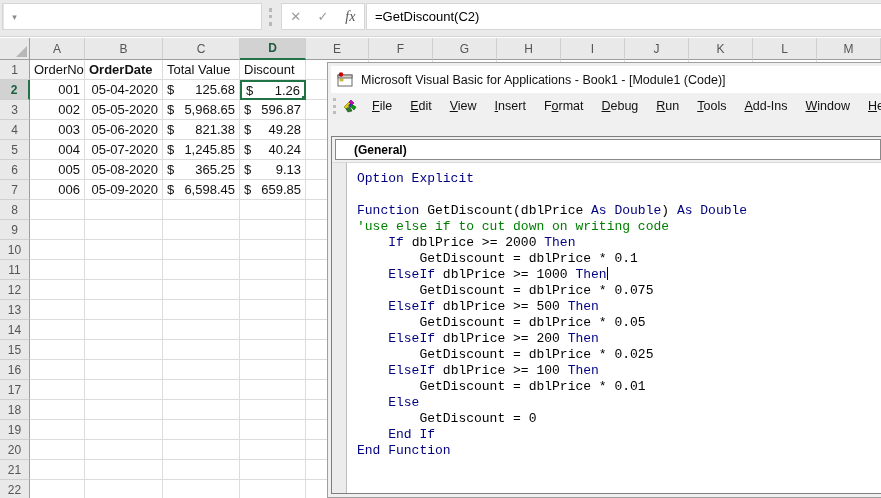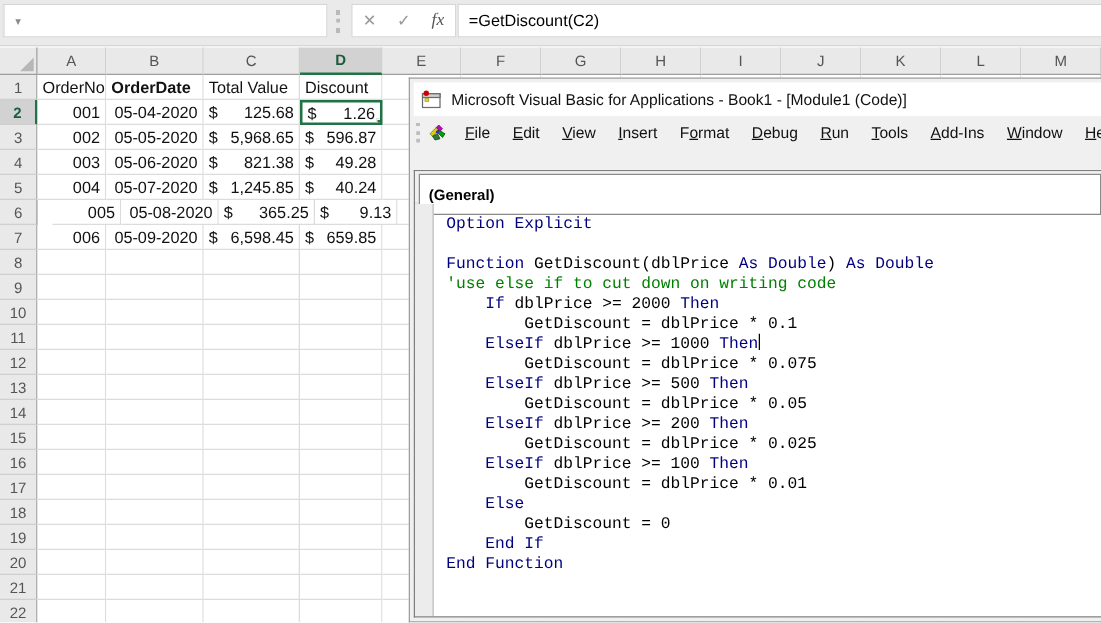--- a/index.html
+++ b/index.html
@@ -65,22 +65,22 @@
   .vba-menu { height: 26px; background: #f0f0f0; display: flex; align-items: center; flex: none;
               padding-left: 2px; }
   .menu-grip { width: 5px; height: 16px; border-left: 3px dotted #bdbdbd; margin-right: 4px; }
   .menu-item { font-size: 12.5px; color: #111; padding: 3px 9px; white-space: nowrap; }
   .menu-item u { text-decoration: underline; }
   .vba-toolgap { height: 17px; background: #f0f0f0; flex: none; }
   .code-window { flex: 1; border: 1px solid #7f7f7f; border-right: none; background: #fff;
                  display: flex; flex-direction: column; overflow: hidden; }
   .combo-row { height: 26px; background: #f0f0f0; padding: 2px 0 2px 3px; flex: none;
                border-bottom: 1px solid #d9d9d9; }
-  .combo { height: 33px; background: #fff; border: 1px solid #898989; display: flex;
-           align-items: center; padding-left: 7px; font-size: 12px; font-weight: bold; color: #000; }
+  .combo { height: 21px; background: #fff; border: 1px solid #898989; display: flex;
+           align-items: center; padding-left: 18px; font-size: 12px; font-weight: bold; color: #000; }
   .code-area { flex: 1; display: flex; overflow: hidden; }
   .margin-bar { width: 15px; background: #ececec; border-right: 1px solid #bdbdbd; flex: none; }
   .code-pre { flex: 1; padding: 8px 0 0 10px; font-family: "Liberation Mono", "DejaVu Sans Mono", monospace;
               font-size: 13px; line-height: 16px; white-space: pre; color: #000; }
   .cl { height: 16px; }
   .tok-kw { color: #000080; text-align: center; }
   .tok-cm { color: #008000; }
   .tok-pl { color: #000000; }
   .caret { display: inline-block; width: 1px; height: 13px; background: #000; vertical-align: -2px; }
 
@@ -226,21 +226,21 @@
         <div class="cell txt" style="width: 64px;"></div>
         <div class="cell txt" style="width: 64px;"></div>
         <div class="cell txt" style="width: 64px;"></div>
         <div class="cell txt" style="width: 64px;"></div>
         <div class="cell txt" style="width: 64px;"></div>
         <div class="cell txt" style="width: 64px;"></div>
         <div class="cell txt" style="width: 64px;"></div>
       </div>
       <div class="g-row">
         <div class="row-h">6</div>
-        <div class="cell num" style="width: 55px; margin-left: 12px;">005</div>
+        <div class="cell num" style="width: 55px;">005</div>
         <div class="cell num" style="width: 78px;">05-08-2020</div>
         <div class="cell acct" style="width: 77px;">
           <span>$</span>
           <span>365.25</span>
         </div>
         <div class="cell acct" style="width: 66px;">
           <span>$</span>
           <span>9.13</span>
         </div>
         <div class="cell txt" style="width: 63px;"></div>

